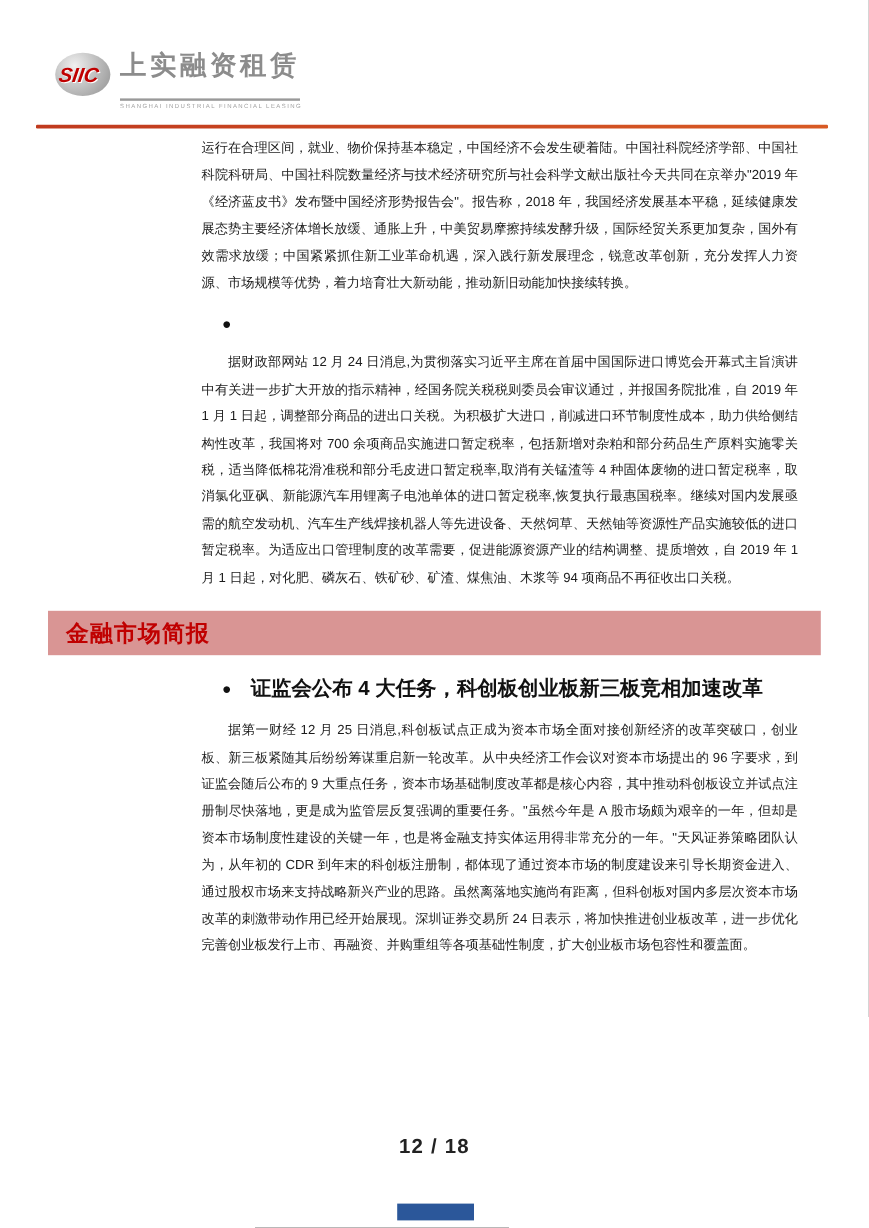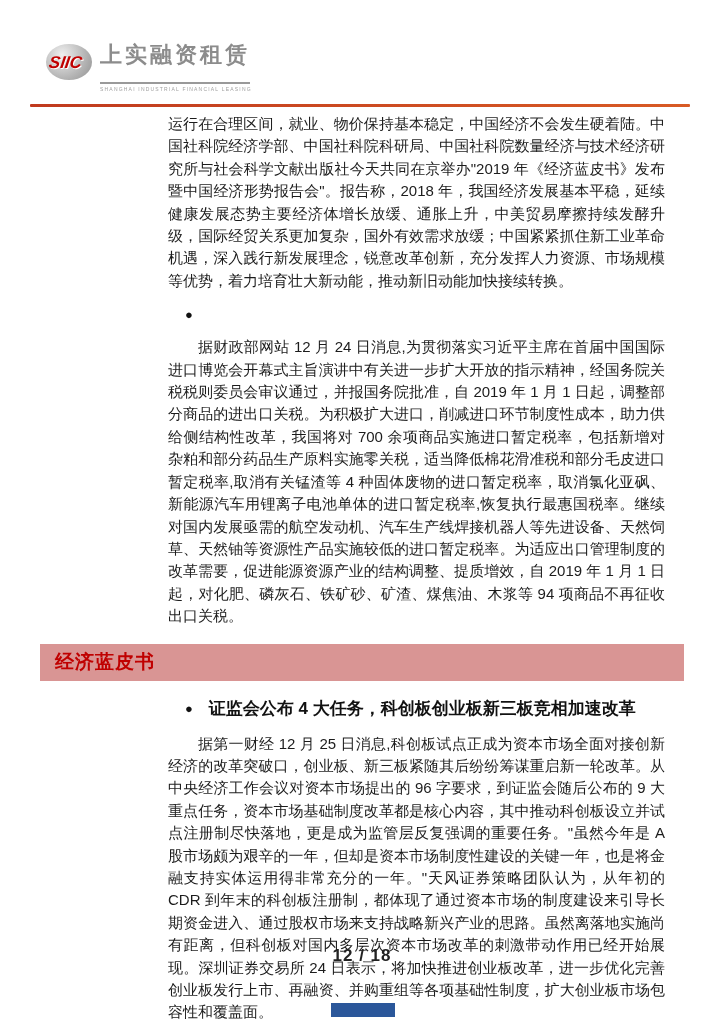--- a/index.html
+++ b/index.html
@@ -57,21 +57,21 @@
     height: 3px;
     background: linear-gradient(to right, #c03a1e, #d85a24);
     border-radius: 1px;
   }
   
   .content {
     margin: 6px 59px 0 168px;
     width: 497px;
   }
   .para {
-    font-size: 15px;
+    font-size: 11px;
     line-height: 22.4px;
     text-align: justify;
     color: #1c1c1c;
   }
   .para.indent { text-indent: 2em; }
   .bullet-heading {
     display: flex;
     align-items: baseline;
     font-size: 17px;
     font-weight: 700;
@@ -150,21 +150,21 @@
 
     <div class="bullet-heading">
       <span class="bullet-dot">●</span>
     </div>
 
     <p class="para indent">据财政部网站 12 月 24 日消息,为贯彻落实习近平主席在首届中国国际进口博览会开幕式主旨演讲中有关进一步扩大开放的指示精神，经国务院关税税则委员会审议通过，并报国务院批准，自 2019 年 1 月 1 日起，调整部分商品的进出口关税。为积极扩大进口，削减进口环节制度性成本，助力供给侧结构性改革，我国将对 700 余项商品实施进口暂定税率，包括新增对杂粕和部分药品生产原料实施零关税，适当降低棉花滑准税和部分毛皮进口暂定税率,取消有关锰渣等 4 种固体废物的进口暂定税率，取消氯化亚砜、新能源汽车用锂离子电池单体的进口暂定税率,恢复执行最惠国税率。继续对国内发展亟需的航空发动机、汽车生产线焊接机器人等先进设备、天然饲草、天然铀等资源性产品实施较低的进口暂定税率。为适应出口管理制度的改革需要，促进能源资源产业的结构调整、提质增效，自 2019 年 1 月 1 日起，对化肥、磷灰石、铁矿砂、矿渣、煤焦油、木浆等 94 项商品不再征收出口关税。</p>
 
   </div>
 
   <div class="section-banner">
-    <span class="section-banner-label">经济蓝皮书</span>
+    <span class="section-banner-label">金融市场简报</span>
   </div>
 
 
   <div class="content">
 
     <div class="bullet-heading">
       <span class="bullet-dot">●</span>
       <span>证监会公布 4 大任务，科创板创业板新三板竞相加速改革</span>
     </div>
 

